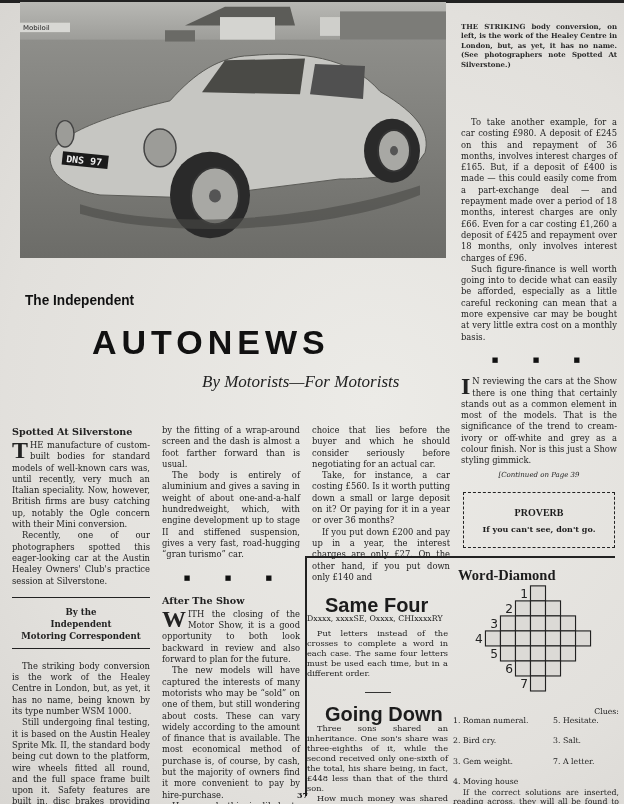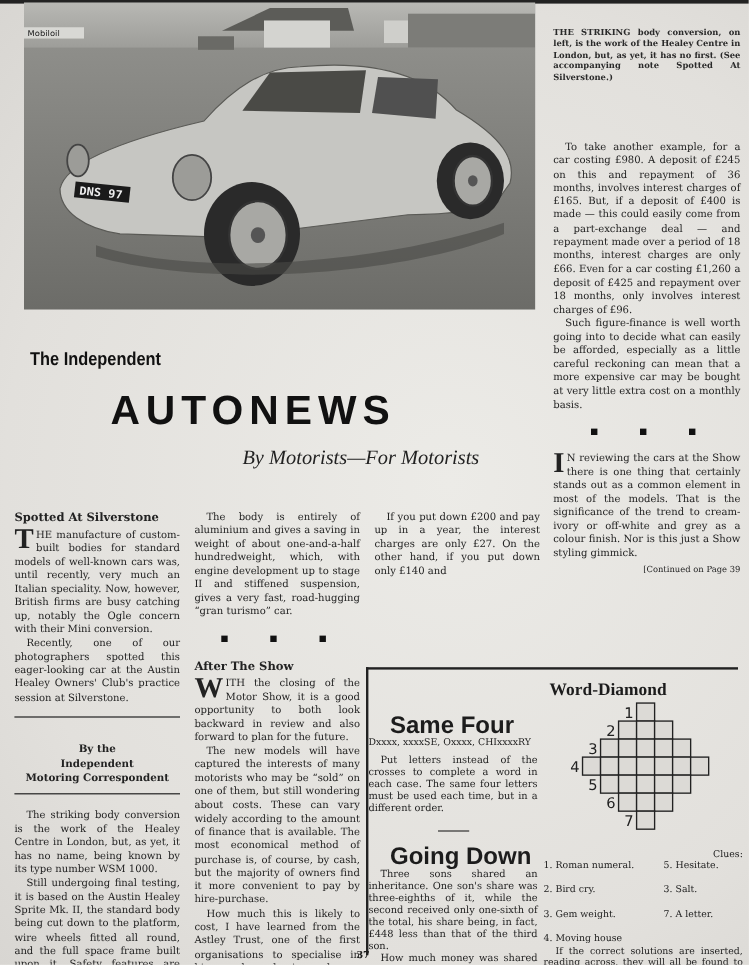--- a/index.html
+++ b/index.html
@@ -24,41 +24,41 @@
 
   .col { position: absolute; font-size: 8.4px; line-height: 11.3px; text-align: justify;
     font-family: "DejaVu Serif", serif; color: #222; }
   .col p { text-indent: 10px; }
   .col p.noi { text-indent: 0; }
 
   .colR1 { left: 461px; top: 117px; width: 156px; }
   .squares { text-align: center; font-size: 7px; letter-spacing: 16px; margin: 12px 0 10px 10px; color:#111; }
   .subhead { font-weight: bold; font-size: 9.6px; font-family: "DejaVu Serif", serif; line-height: 13px; text-indent: 0 !important; }
   .dropcap { float: left; font-size: 24px; line-height: 19px; font-weight: bold; margin: 1px 2px 0 0; font-family: "Liberation Serif", serif; }
-  .cont { text-align: right; font-size: 7px; margin-top: 3px; }
+  .cont { text-align: center; font-style: italic; font-size: 7px; margin-top: 3px; }
 
   .proverb { position: absolute; left: 463px; top: 492px; width: 152px; height: 56px; border: 1.5px dashed #222;
     text-align: center; }
   .proverb-title { font-weight: bold; font-size: 10px; margin-top: 14px; font-family: "Liberation Serif", serif; }
   .proverb-text { font-weight: bold; font-size: 8px; margin-top: 6px; }
 
   
   .the-independent { position: absolute; left: 25px; top: 291px; font-family: "Liberation Sans", sans-serif;
     font-weight: bold; font-size: 15.5px; transform: scaleX(0.88); transform-origin: left; color: #111; }
   .autonews { position: absolute; left: 92px; top: 323px; font-family: "Liberation Sans", sans-serif; font-weight: bold;
     font-size: 34px; letter-spacing: 5px; color: #111; }
   .tagline { position: absolute; left: 202px; top: 372px; font-family: "Liberation Serif", serif; font-style: italic;
     font-size: 17px; color: #222; }
 
   .colA { left: 12px; top: 425px; width: 138px; }
   .colB { left: 162px; top: 425px; width: 138px; }
   .colC { left: 312px; top: 425px; width: 138px; }
 
   .byline { text-align: center; font-weight: bold; font-size: 8.6px; line-height: 12px; text-indent: 0 !important;
-    border-top: 1.2px solid #222; border-bottom: 1.2px solid #222; padding: 21px 0 6px; margin: 10px 0 12px; }
+    border-top: 1.2px solid #222; border-bottom: 1.2px solid #222; padding: 8px 0 6px; margin: 10px 0 12px; }
 
   .hrule { position: absolute; background: #222; }
 
   .over-to-you { position: absolute; left: 307px; top: 570px; font-family: "Liberation Serif", serif; font-size: 22px; color: #1a1a1a; }
   .puzzle { position: absolute; left: 307px; top: 600px; width: 141px; font-size: 8.2px; line-height: 10px; text-align: justify; }
   .puzzle h3 { font-family: Liberation Sans, sans-serif; font-size: 20px; font-weight: bold; margin-bottom: 4px; margin-left: 18px; }
   .puzzle p { text-indent: 10px; }
   .puzzle .code { text-indent: 0; margin-bottom: 4px; font-size: 7.8px; }
   .puzzle .divider { width: 26px; height: 1px; background: #333; margin: 14px auto 16px; }
 
@@ -117,59 +117,66 @@
       <ellipse cx="195" cy="206" rx="24" ry="30" fill="#a8a8a4" stroke="#333" stroke-width="2"></ellipse>
       <ellipse cx="195" cy="206" rx="6" ry="7" fill="#555"></ellipse>
       <ellipse cx="372" cy="158" rx="28" ry="34" fill="#2a2a2a"></ellipse>
       <ellipse cx="374" cy="158" rx="16" ry="22" fill="#a8a8a4" stroke="#333" stroke-width="2"></ellipse>
       <ellipse cx="374" cy="158" rx="4" ry="5" fill="#555"></ellipse>
 
       <path d="M60,215 C150,245 300,230 400,195 L400,205 C320,240 160,255 60,225 Z" fill="#4a4a46" opacity="0.6"></path>
     </svg>
   </div>
 
-  <div class="caption">THE STRIKING body conversion, on left, is the work of the Healey Centre in London, but, as yet, it has no first. (See accompanying note Spotted At Silverstone.)</div>
+  <div class="caption">THE STRIKING body conversion, on left, is the work of the Healey Centre in London, but, as yet, it has no name. (See photographers note Spotted At Silverstone.)</div>
 
   <div class="col colR1">
     <p>To take another example, for a car costing £980. A deposit of £245 on this and repayment of 36 months, involves interest charges of £165. But, if a deposit of £400 is made — this could easily come from a part-exchange deal — and repayment made over a period of 18 months, interest charges are only £66. Even for a car costing £1,260 a deposit of £425 and repayment over 18 months, only involves interest charges of £96.</p>
     <p>Such figure-finance is well worth going into to decide what can easily be afforded, especially as a little careful reckoning can mean that a more expensive car may be bought at very little extra cost on a monthly basis.</p>
     <div class="squares">■ ■ ■</div>
     <p class="noi" style="margin-top:4px"><span class="dropcap">I</span><span>N reviewing the cars at the Show there is one thing that certainly stands out as a common element in most of the models. That is the significance of the trend to cream-ivory or off-white and grey as a colour finish. Nor is this just a Show styling gimmick.</span></p>
     <div class="cont">[Continued on Page 39</div>
   </div>
 
+  <div class="proverb">
+    <div class="proverb-title">PROVERB</div>
+    <div class="proverb-text">If you can't see, don't go.</div>
+  </div>
 
   <div class="the-independent">The Independent</div>
   <div class="autonews">AUTONEWS</div>
   <div class="tagline">By Motorists—For Motorists</div>
 
   <div class="col colA">
     <div class="subhead">Spotted At Silverstone</div>
     <p class="noi" style="margin-top:2px"><span class="dropcap">T</span><span>HE manufacture of custom-built bodies for standard models of well-known cars was, until recently, very much an Italian speciality. Now, however, British firms are busy catching up, notably the Ogle concern with their Mini conversion.</span></p>
     <p>Recently, one of our photographers spotted this eager-looking car at the Austin Healey Owners' Club's practice session at Silverstone.</p>
     <div class="byline">
       <div>By the</div>
       <div>Independent</div>
       <div>Motoring Correspondent</div>
     </div>
     <p>The striking body conversion is the work of the Healey Centre in London, but, as yet, it has no name, being known by its type number WSM 1000.</p>
     <p>Still undergoing final testing, it is based on the Austin Healey Sprite Mk. II, the standard body being cut down to the platform, wire wheels fitted all round, and the full space frame built upon it. Safety features are built in, disc brakes providing the “anchorage” at the front and a steel bar following the line of the roof behind the seating.</p>
 
   </div>
 
   <div class="col colB">
+    <p class="noi">by the fitting of a wrap-around screen and the dash is almost a foot farther forward than is usual.</p>
     <p>The body is entirely of aluminium and gives a saving in weight of about one-and-a-half hundredweight, which, with engine development up to stage II and stiffened suspension, gives a very fast, road-hugging “gran turismo” car.</p>
     <div class="squares">■ ■ ■</div>
     <div class="subhead">After The Show</div>
     <p class="noi" style="margin-top:2px"><span class="dropcap">W</span><span>ITH the closing of the Motor Show, it is a good opportunity to both look backward in review and also forward to plan for the future.</span></p>
     <p>The new models will have captured the interests of many motorists who may be “sold” on one of them, but still wondering about costs. These can vary widely according to the amount of finance that is available. The most economical method of purchase is, of course, by cash, but the majority of owners find it more convenient to pay by hire-purchase.</p>
     <p>How much this is likely to cost, I have learned from the Astley Trust, one of the first organisations to specialise in hire-purchase buying schemes for cars. They have given me figures which illustrate the wide variety of</p>
   </div>
 
   <div class="col colC">
+    <p class="noi">choice that lies before the buyer and which he should consider seriously before negotiating for an actual car.</p>
+    <p>Take, for instance, a car costing £560. Is it worth putting down a small or large deposit on it? Or paying for it in a year or over 36 months?</p>
     <p>If you put down £200 and pay up in a year, the interest charges are only £27. On the other hand, if you put down only £140 and</p>
   </div>
 
   <div class="hrule" style="left:305px; top:556px; width:310px; height:1.5px;"></div>
   <div class="hrule" style="left:305px; top:556px; width:1.5px; height:240px;"></div>
   <div class="hrule" style="left:461px; top:556px; width:0; height:0;"></div>
 
   <div class="puzzle">
     <h3>Same Four</h3>
     <p class="code">Dxxxx, xxxxSE, Oxxxx, CHIxxxxRY</p>

